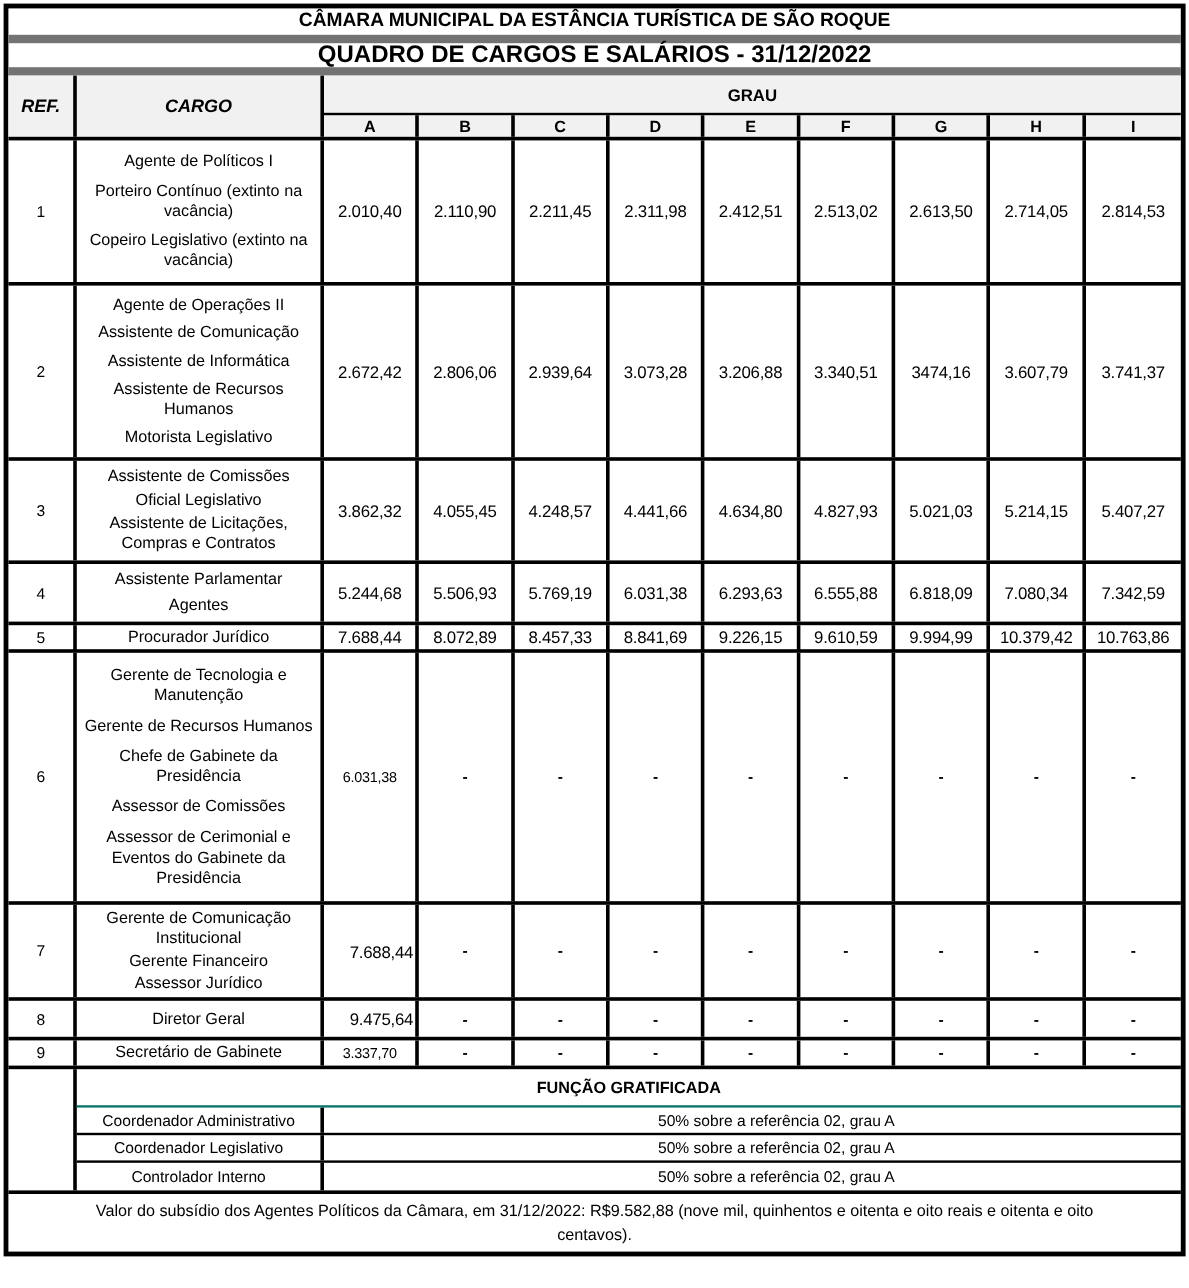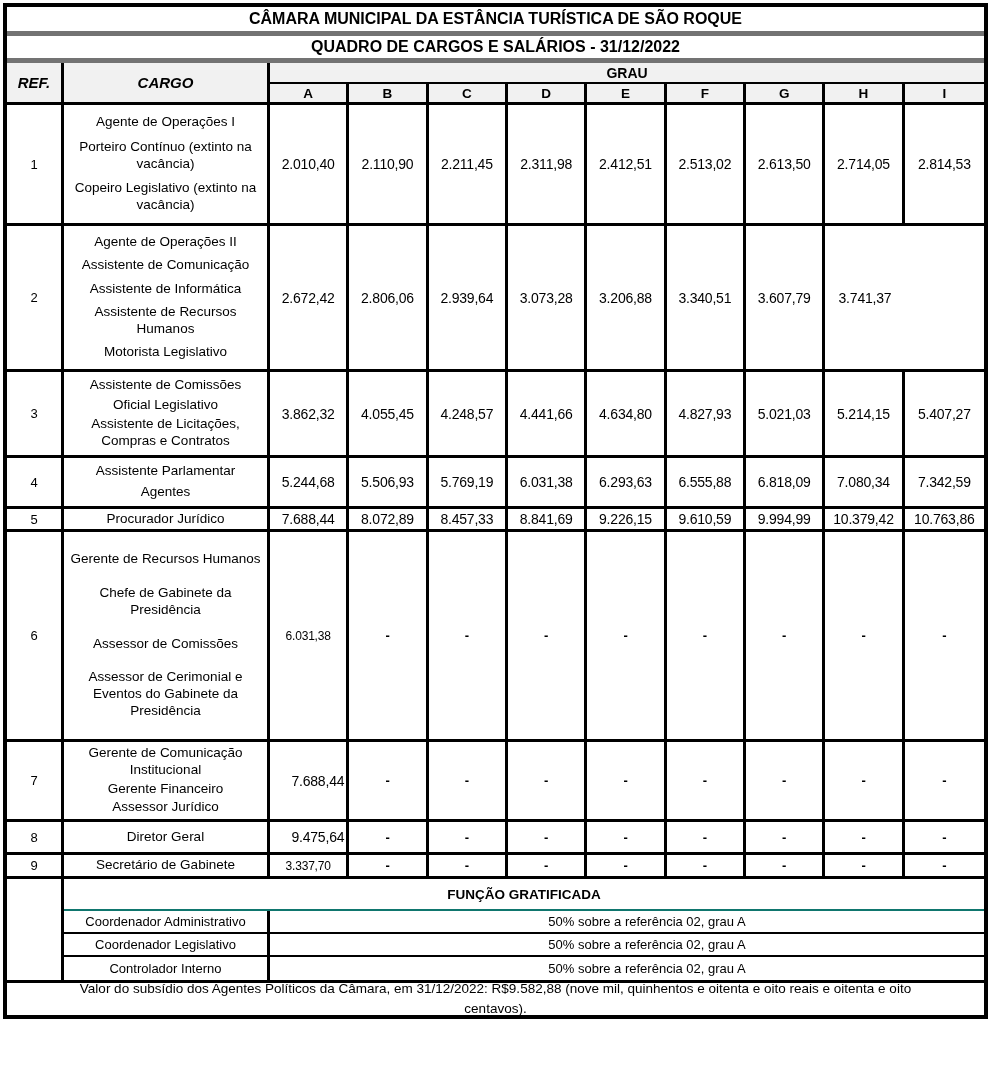--- a/index.html
+++ b/index.html
@@ -5,27 +5,27 @@
   * { box-sizing: border-box; margin: 0; padding: 0; }
   html, body { background: #ffffff; }
   body {
     width: 991px; height: 1073px;
     font-family: "Liberation Sans", "DejaVu Sans", sans-serif;
     color: #000;
     overflow: hidden;
   }
   .doc { margin: 3px; border: 4px solid #000; background: #fff; }
 
-  .trow { border-bottom: 5px solid #737373; display: flex; align-items: center; justify-content: center; text-align: center; }
+  .trow { border-bottom: 7px solid #737373; display: flex; align-items: center; justify-content: center; text-align: center; }
   .title    { height: 29px; font-weight: bold; font-size: 16px; }
-  .subtitle { height: 27px; font-weight: bold; font-size: 16px; }
+  .subtitle { height: 27px; font-weight: bold; font-size: 20px; }
 
   .head { display: grid; grid-template-columns: 57px 206px 1fr; border-bottom: 3px solid #000; background: #f1f1f1; }
   .hcell { display: flex; align-items: center; justify-content: center; font-weight: bold; font-size: 15px; border-right: 3px solid #000; font-style: italic; }
-  .grau-h { height: 21px; border-bottom: 2px solid #000; display: flex; align-items: center; justify-content: center; font-weight: bold; font-size: 14px; }
+  .grau-h { height: 33px; border-bottom: 2px solid #000; display: flex; align-items: center; justify-content: center; font-weight: bold; font-size: 14px; }
   .grades { display: grid; grid-template-columns: repeat(9, 1fr); height: 18px; }
   .grades .g { border-right: 3px solid #000; display: flex; align-items: center; justify-content: center; font-weight: bold; font-size: 13.5px; }
   .grades .g:last-child { border-right: none; }
 
   .row { display: grid; grid-template-columns: 57px 206px repeat(9, 1fr); border-bottom: 3px solid #000; }
   .row > .cell { border-right: 3px solid #000; }
   .row > .cell:last-child { border-right: none; }
   .ref { display: flex; align-items: center; justify-content: center; font-size: 13px; }
   .cargo { display: flex; flex-direction: column; justify-content: space-evenly; text-align: center; font-size: 13.5px; line-height: 1.25; padding: 2px 2px; }
   .val { display: flex; align-items: center; justify-content: center; font-size: 14px; letter-spacing: -0.2px; }
@@ -38,21 +38,21 @@
   .r7 { height: 80px;  } .r8 { height: 33px;  } .r9 { height: 24px; }
 
   .fg { display: grid; grid-template-columns: 57px 1fr; border-bottom: 3px solid #000; }
   .fg-left { border-right: 3px solid #000; }
   .fg-title { height: 32px; border-bottom: 2px solid #0f766e; display: flex; align-items: center; justify-content: center; font-weight: bold; font-size: 13.5px; }
   .fg-row { display: grid; grid-template-columns: 206px 1fr; height: 23px; border-bottom: 2px solid #000; }
   .fg-row.last { border-bottom: none; }
   .fg-cargo { border-right: 3px solid #000; display: flex; align-items: center; justify-content: center; font-size: 13px; }
   .fg-val { display: flex; align-items: center; justify-content: center; font-size: 13px; margin-left: 40px; }
 
-  .footer { height: 32px; display: flex; align-items: center; justify-content: center; text-align: center; font-size: 13.5px; line-height: 1.5; padding: 0 52px; }
+  .footer { height: 48px; display: flex; align-items: center; justify-content: center; text-align: center; font-size: 13.5px; line-height: 1.5; padding: 0 52px; }
 </style>
 </head>
 <body>
 
 <div class="doc">
 
   <div class="trow title">CÂMARA MUNICIPAL DA ESTÂNCIA TURÍSTICA DE SÃO ROQUE</div>
   <div class="trow subtitle">QUADRO DE CARGOS E SALÁRIOS - 31/12/2022</div>
 
   <div class="head">
@@ -70,21 +70,21 @@
         <div class="g">G</div>
         <div class="g">H</div>
         <div class="g">I</div>
       </div>
     </div>
   </div>
 
   <div class="row r1">
     <div class="cell ref">1</div>
     <div class="cell cargo">
-      <div>Agente de Operações I</div>
+      <div>Agente de Políticos I</div>
       <div>Porteiro Contínuo (extinto na vacância)</div>
       <div>Copeiro Legislativo (extinto na vacância)</div>
     </div>
     <div class="cell val">2.010,40</div>
     <div class="cell val">2.110,90</div>
     <div class="cell val">2.211,45</div>
     <div class="cell val">2.311,98</div>
     <div class="cell val">2.412,51</div>
     <div class="cell val">2.513,02</div>
     <div class="cell val">2.613,50</div>
@@ -100,20 +100,21 @@
       <div>Assistente de Informática</div>
       <div>Assistente de Recursos Humanos</div>
       <div>Motorista Legislativo</div>
     </div>
     <div class="cell val">2.672,42</div>
     <div class="cell val">2.806,06</div>
     <div class="cell val">2.939,64</div>
     <div class="cell val">3.073,28</div>
     <div class="cell val">3.206,88</div>
     <div class="cell val">3.340,51</div>
+    <div class="cell val">3474,16</div>
     <div class="cell val">3.607,79</div>
     <div class="cell val">3.741,37</div>
   </div>
 
   <div class="row r3">
     <div class="cell ref">3</div>
     <div class="cell cargo">
       <div>Assistente de Comissões</div>
       <div>Oficial Legislativo</div>
       <div>Assistente de Licitações, Compras e Contratos</div>
@@ -158,20 +159,21 @@
     <div class="cell val">9.226,15</div>
     <div class="cell val">9.610,59</div>
     <div class="cell val">9.994,99</div>
     <div class="cell val">10.379,42</div>
     <div class="cell val">10.763,86</div>
   </div>
 
   <div class="row r6">
     <div class="cell ref">6</div>
     <div class="cell cargo">
+      <div>Gerente de Tecnologia e Manutenção</div>
       <div>Gerente de Recursos Humanos</div>
       <div>Chefe de Gabinete da Presidência</div>
       <div>Assessor de Comissões</div>
       <div>Assessor de Cerimonial e Eventos do Gabinete da Presidência</div>
     </div>
     <div class="cell val small">6.031,38</div>
     <div class="cell val dash">-</div>
     <div class="cell val dash">-</div>
     <div class="cell val dash">-</div>
     <div class="cell val dash">-</div>

